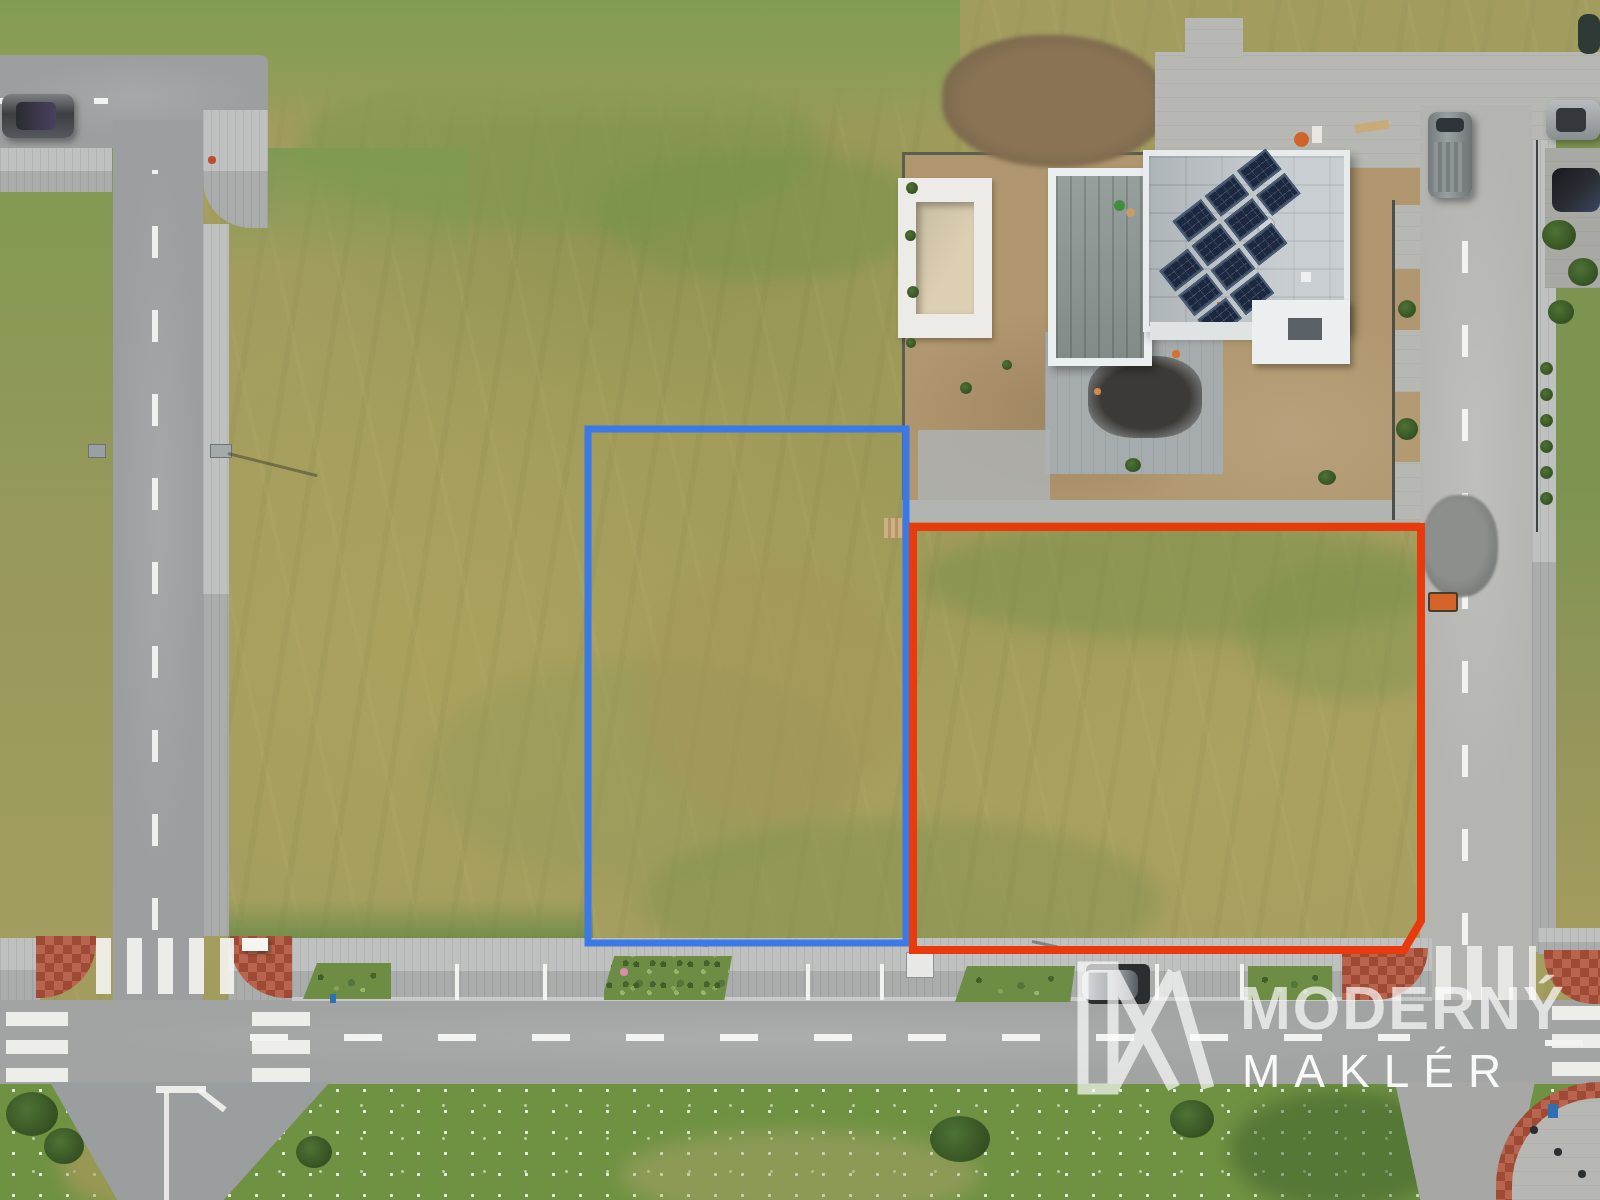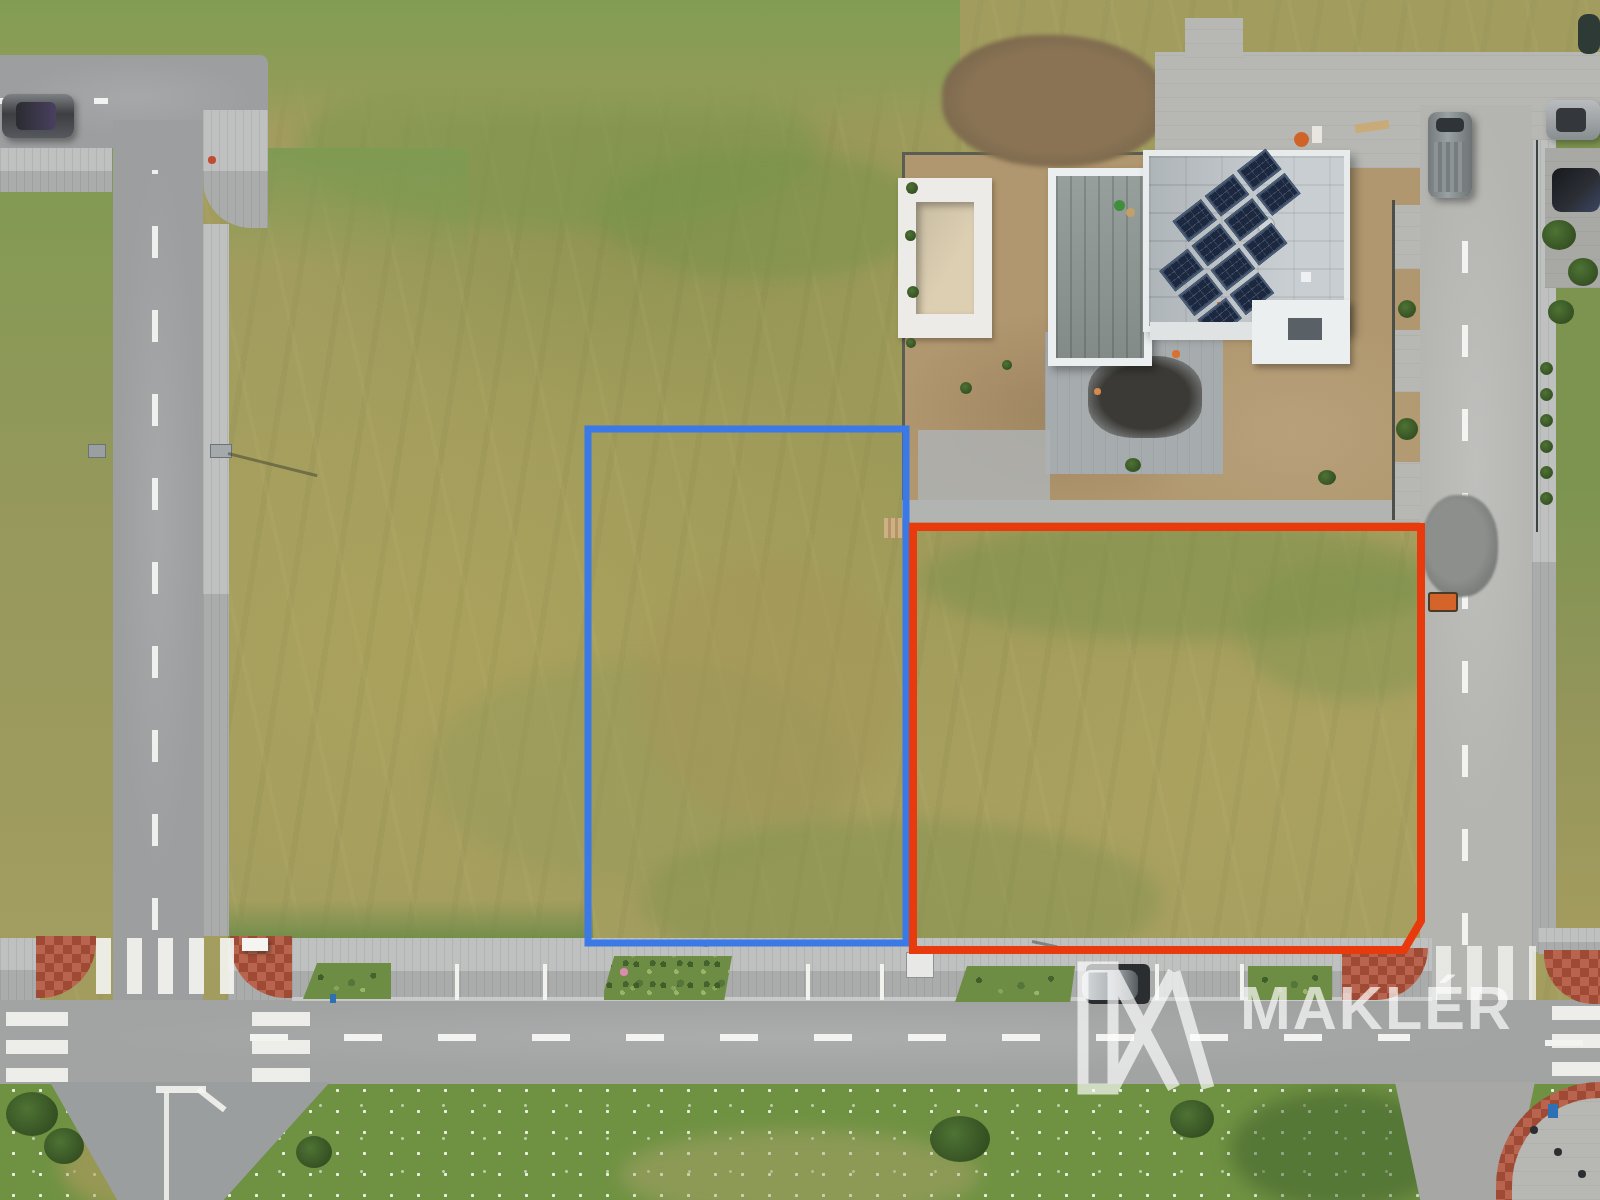--- a/index.html
+++ b/index.html
@@ -272,15 +272,16 @@
   </svg>
 
   <div class="abs wm" style="left:1076px;top:960px;width:140px;height:136px;">
     <svg width="140" height="136" viewBox="0 0 140 136">
       <rect x="7" y="7" width="30" height="122" fill="none" stroke="currentColor" stroke-width="11"></rect>
       <line x1="37" y1="12" x2="98" y2="128" stroke="currentColor" stroke-width="13"></line>
       <line x1="37" y1="128" x2="98" y2="12" stroke="currentColor" stroke-width="13"></line>
       <line x1="98" y1="12" x2="132" y2="128" stroke="currentColor" stroke-width="13"></line>
     </svg>
   </div>
-  <div class="abs wm wm-title" style="left:1240px;top:978px;">MAKLÉR</div>
+  <div class="abs wm wm-title" style="left:1240px;top:978px;">MODERNÝ</div>
+  <div class="abs wm wm-sub" style="left:1242px;top:1048px;">MAKLÉR</div>
 
 </div>
 
 </body></html>

